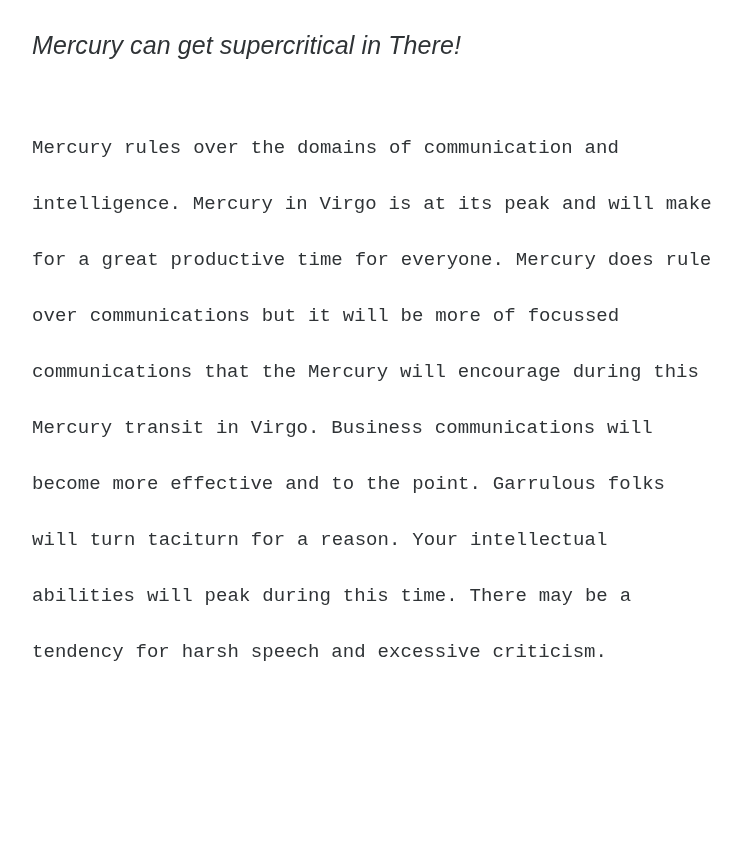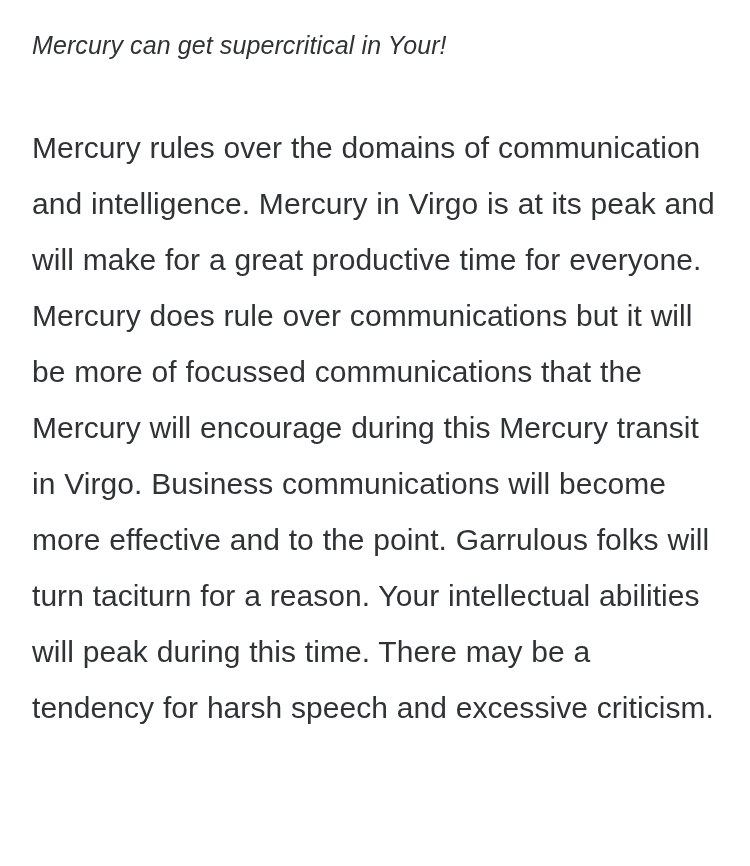--- a/index.html
+++ b/index.html
@@ -23,27 +23,28 @@
     font-style: italic;
     font-weight: 400;
     font-size: 25px;
     line-height: 34px;
     color: #2f3336;
     margin: 0;
     letter-spacing: 0.1px;
   }
   .article-body {
     margin: 58px 0 0 0;
-    font-size: 30px;
+    font-size: 19px;
     line-height: 56px;
     color: #2f3336;
     letter-spacing: 0.05px;
     word-spacing: 0.4px;
     max-width: 690px;
+    font-family: Liberation Mono, monospace;
   }
 </style>
 </head>
 <body>
 
 <div class="article">
-  <h1 class="article-heading">Mercury can get supercritical in Your!</h1>
+  <h1 class="article-heading">Mercury can get supercritical in There!</h1>
   <p class="article-body">Mercury rules over the domains of communication and intelligence. Mercury in Virgo is at its peak and will make for a great productive time for everyone. Mercury does rule over communications but it will be more of focussed communications that the Mercury will encourage during this Mercury transit in Virgo. Business communications will become more effective and to the point. Garrulous folks will turn taciturn for a reason. Your intellectual abilities will peak during this time. There may be a tendency for harsh speech and excessive criticism.</p>
 </div>
 
 </body></html>

